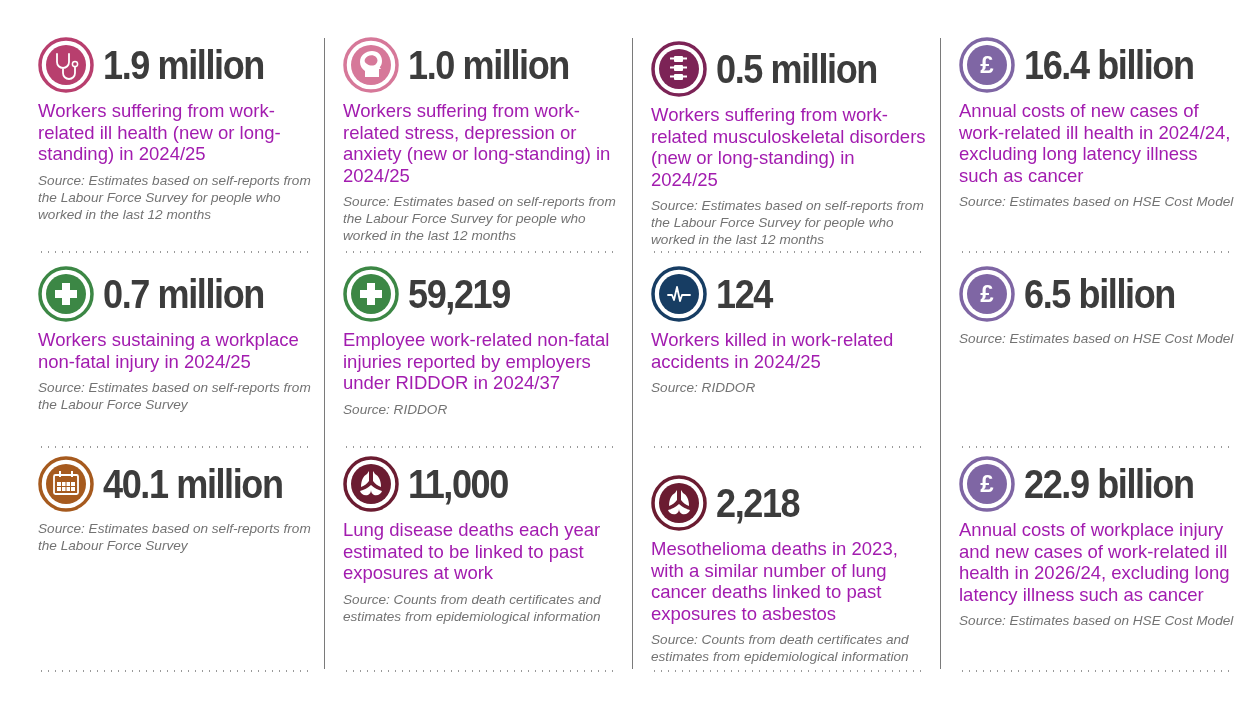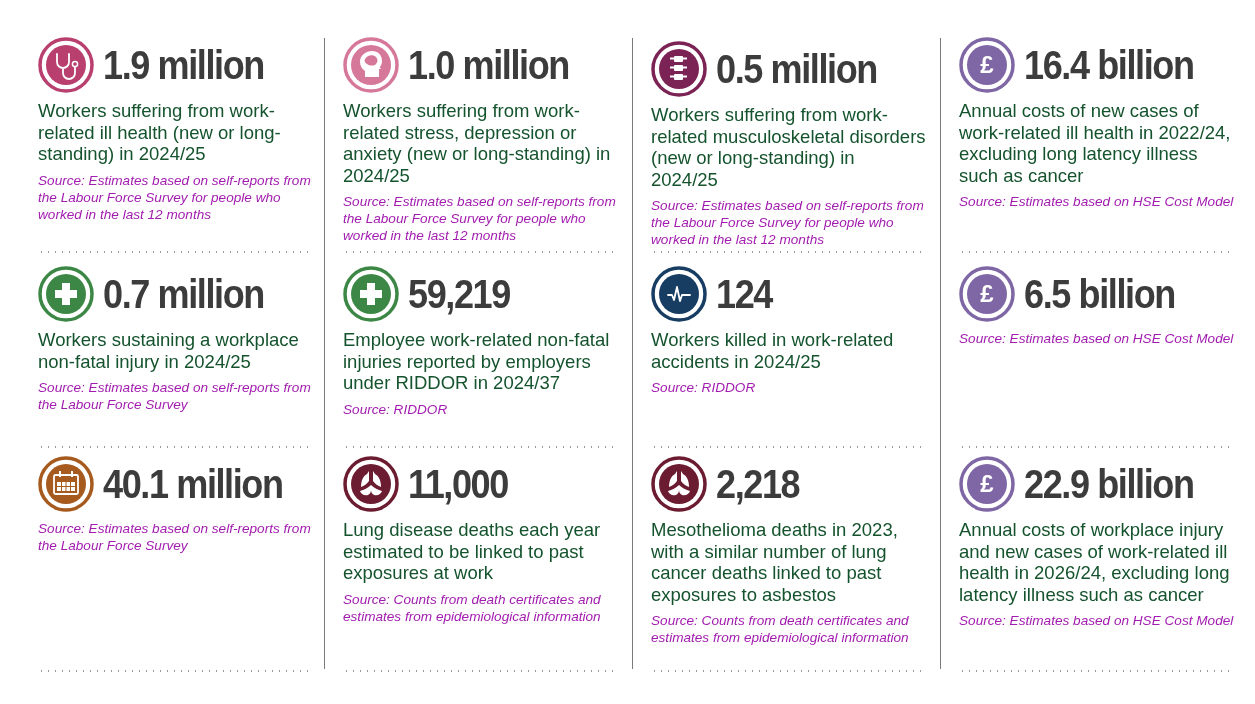--- a/index.html
+++ b/index.html
@@ -9,22 +9,22 @@
   .grid { position: absolute; left: 0; top: 0; width: 1255px; height: 544px; }
 
   .col { position: absolute; top: 0; width: 290px; }
   .vline { position: absolute; top: 38px; width: 1px; height: 631px; background: #7a7a7a; }
 
   .cell { position: absolute; left: 0; width: 275px; }
   .head { display: flex; align-items: center; height: 58px; }
   .icon { width: 56px; height: 56px; flex: 0 0 56px; margin-right: 9px; }
   .icon svg { width: 56px; height: 56px; display: block; }
   .stat { font-size: 41px; font-weight: bold; color: #3c3c3c; letter-spacing: -1.6px; transform: scaleX(0.88); transform-origin: left center; white-space: nowrap; line-height: 1; }
-  .desc { font-size: 18.5px; line-height: 21.5px; color: #14532d; margin-top: 6px; }
-  .src { font-size: 13.6px; line-height: 17px; font-style: italic; color: #a21caf; margin-top: 7px; }
+  .desc { font-size: 18.5px; line-height: 21.5px; color: #a21caf; margin-top: 6px; }
+  .src { font-size: 13.6px; line-height: 17px; font-style: italic; color: #737373; margin-top: 7px; }
   .dots { position: absolute; left: 0; width: 275px; height: 2px;
           background-image: radial-gradient(circle, #9a9a9a 0.8px, transparent 1px);
           background-size: 7px 2px; background-repeat: repeat-x; }
 </style>
 </head>
 <body>
 
 <div class="grid">
 
   <div class="vline" style="left:324px"></div>
@@ -174,21 +174,21 @@
             <path d="M17 29 h4 l2 5 l3 -13 l3 14 l2 -6 h8" fill="none" stroke="#fff" stroke-width="1.8" stroke-linejoin="round" stroke-linecap="round"></path>
             </svg>
         </span>
         <span class="stat">124</span>
       </div>
       <div class="desc">Workers killed in work-related accidents in 2024/25</div>
       <div class="src">Source: RIDDOR</div>
     </div>
     <div class="dots" style="top:446px"></div>
 
-    <div class="cell" style="top:455px">
+    <div class="cell" style="top:474px">
       <div class="head">
         <span class="icon">
           <svg viewBox="0 0 56 56">
               <circle cx="28" cy="28" r="26" fill="none" stroke="#6b1c31" stroke-width="3.5"></circle>
               <circle cx="28" cy="28" r="20" fill="#6b1c31"></circle>
             <path d="M26 15 v10 c-2 3-5 5-8 6 c0-6 2-11 6-13 z M30 15 v10 c2 3 5 5 8 6 c0-6-2-11-6-13 z" fill="#fff"></path>
             <path d="M28 23 v6 c-3 3-7 5-11 6 c1 3 4 5 8 4 c2-1 3-3 3-5 c0 2 1 4 3 5 c4 1 7-1 8-4 c-4-1-8-3-11-6z" fill="#fff"></path>
             </svg>
         </span>
         <span class="stat">2,218</span>
@@ -204,21 +204,21 @@
       <div class="head">
         <span class="icon">
           <svg viewBox="0 0 56 56">
               <circle cx="28" cy="28" r="26" fill="none" stroke="#7f66a4" stroke-width="3.5"></circle>
               <circle cx="28" cy="28" r="20" fill="#7f66a4"></circle>
             <text x="28" y="36" text-anchor="middle" font-family="Liberation Sans, sans-serif" font-weight="bold" font-size="24" fill="#fff">£</text>
             </svg>
         </span>
         <span class="stat">16.4 billion</span>
       </div>
-      <div class="desc">Annual costs of new cases of work-related ill health in 2022/24, excluding long latency illness such as cancer</div>
+      <div class="desc">Annual costs of new cases of work-related ill health in 2024/24, excluding long latency illness such as cancer</div>
       <div class="src">Source: Estimates based on HSE Cost Model</div>
     </div>
     <div class="dots" style="top:251px"></div>
 
     <div class="cell" style="top:265px">
       <div class="head">
         <span class="icon">
           <svg viewBox="0 0 56 56">
               <circle cx="28" cy="28" r="26" fill="none" stroke="#7f66a4" stroke-width="3.5"></circle>
               <circle cx="28" cy="28" r="20" fill="#7f66a4"></circle>

